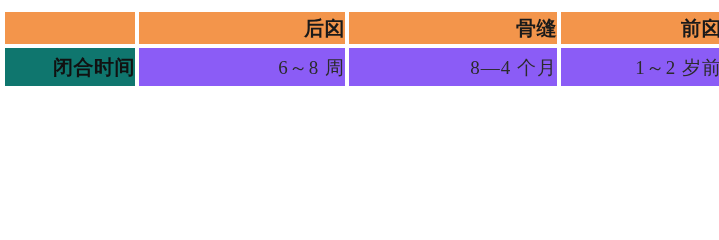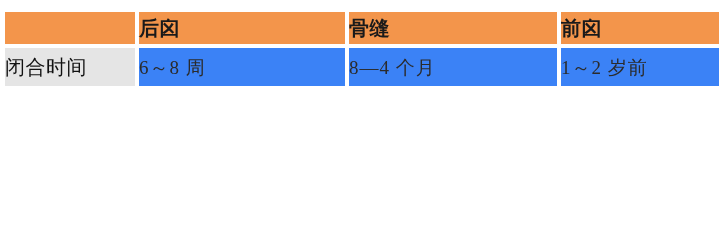--- a/index.html
+++ b/index.html
@@ -27,21 +27,21 @@
     border-spacing: 4px 4px;
     margin: -4px 0 0 -4px;
     table-layout: fixed;
     width: 713px;
   }
 
   table.fontanelle-table td {
     padding: 0;
     margin: 0;
     vertical-align: middle;
-    text-align: left;
+    text-align: right;
     line-height: 1;
   }
 
   
   col.c-label  { width: 130px; }
   col.c-data1  { width: 206px; }
   col.c-data2  { width: 208px; }
   col.c-data3  { width: 161px; }
 
   
@@ -52,28 +52,28 @@
     font-size: 20px;
     font-weight: 700;
   }
   tr.header-row td.corner-cell {
     background: #F3954B;
   }
 
   
   tr.body-row td {
     height: 38px;
-    background: #3b82f6;
+    background: #8b5cf6;
     color: #2b2b2b;
     font-size: 19px;
   }
   tr.body-row td.row-label {
-    background: #e5e5e5;
+    background: #0f766e;
     color: #111111;
-    font-weight: 400;
+    font-weight: 700;
     font-size: 20px;
   }
 
   .cell-text {
     display: block;
     letter-spacing: 0.5px;
   }
   .num-text {
     display: block;
     letter-spacing: 1px;

